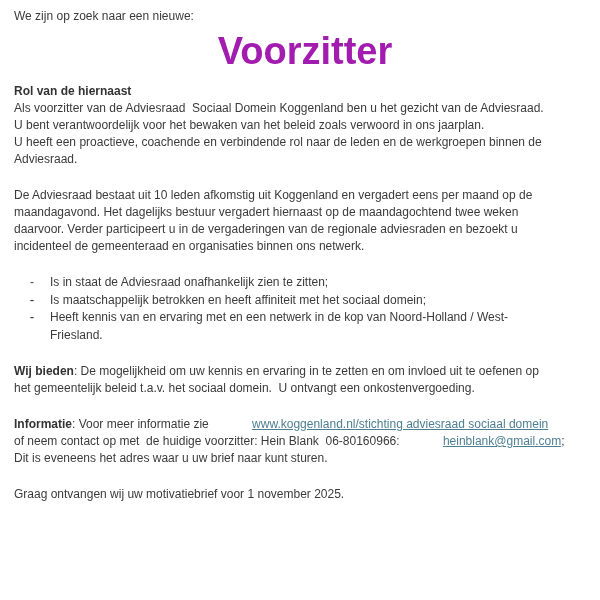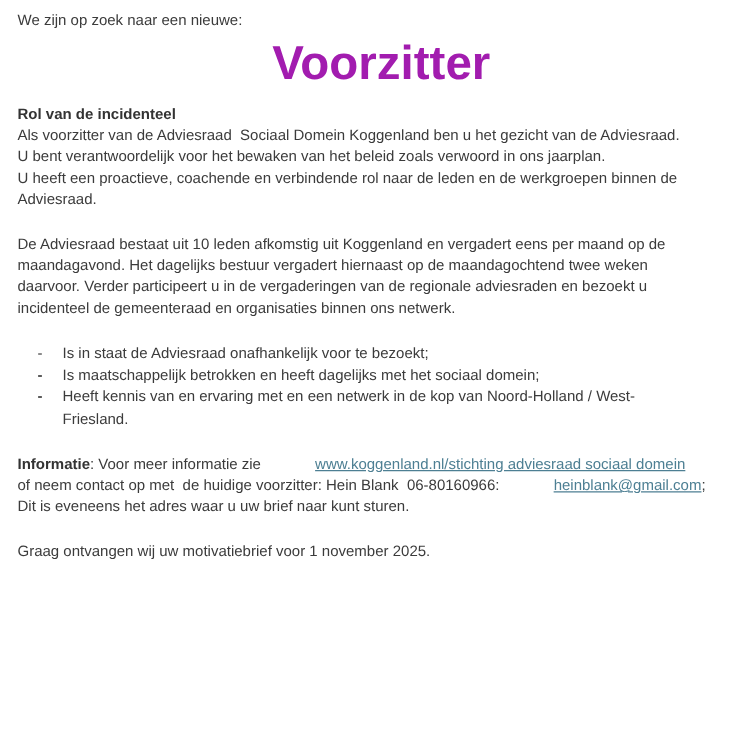--- a/index.html
+++ b/index.html
@@ -45,45 +45,49 @@
 </head>
 <body>
 
 <div class="page">
 
   <p class="intro">We zijn op zoek naar een nieuwe:</p>
 
   <h1 class="doc-title">Voorzitter</h1>
 
   <div class="section first">
-    <div class="sec-heading">Rol van de incidenteel</div>
+    <div class="sec-heading">Rol van de hiernaast</div>
     <div class="body-text">Als voorzitter van de Adviesraad  Sociaal Domein Koggenland ben u het gezicht van de Adviesraad.
 U bent verantwoordelijk voor het bewaken van het beleid zoals verwoord in ons jaarplan.
 U heeft een proactieve, coachende en verbindende rol naar de leden en de werkgroepen binnen de
 Adviesraad.</div>
   </div>
 
   <div class="section">
     <div class="body-text">De Adviesraad bestaat uit 10 leden afkomstig uit Koggenland en vergadert eens per maand op de
 maandagavond. Het dagelijks bestuur vergadert hiernaast op de maandagochtend twee weken
 daarvoor. Verder participeert u in de vergaderingen van de regionale adviesraden en bezoekt u
 incidenteel de gemeenteraad en organisaties binnen ons netwerk.</div>
   </div>
 
   <div class="section">
     <div class="bullets">
-      <div class="bullet"><span class="dash">-</span><span class="btext">Is in staat de Adviesraad onafhankelijk voor te bezoekt;</span></div>
+      <div class="bullet"><span class="dash">-</span><span class="btext">Is in staat de Adviesraad onafhankelijk zien te zitten;</span></div>
       <div class="bullet"><span class="dash">-</span></div>
-      <div class="bullet"><span class="dash">-</span><span class="btext">Is maatschappelijk betrokken en heeft dagelijks met het sociaal domein;</span></div>
+      <div class="bullet"><span class="dash">-</span><span class="btext">Is maatschappelijk betrokken en heeft affiniteit met het sociaal domein;</span></div>
       <div class="bullet"><span class="dash">-</span></div>
       <div class="bullet"><span class="dash">-</span><span class="btext">Heeft kennis van en ervaring met en een netwerk in de kop van Noord-Holland / West-
 Friesland.</span></div>
     </div>
   </div>
 
+  <div class="section">
+      <p class="compact"><span class="inline-label">Wij bieden</span><span class="body-text">: De mogelijkheid om uw kennis en ervaring in te zetten en om invloed uit te oefenen op
+het gemeentelijk beleid t.a.v. het sociaal domein.  U ontvangt een onkostenvergoeding.</span></p>
+    </div>
 
   <div class="section">
       <p class="compact"><span class="inline-label">Informatie</span><span class="body-text">: Voor meer informatie zie </span><a class="link">www.koggenland.nl/stichting adviesraad sociaal domein</a><br><span class="body-text">of neem contact op met  de huidige voorzitter: Hein Blank  06-80160966: </span><a class="link">heinblank@gmail.com</a><span>;</span><br><span>Dit is eveneens het adres waar u uw brief naar kunt sturen.</span></p>
     </div>
 
   <div class="section">
     <p>Graag ontvangen wij uw motivatiebrief voor 1 november 2025.</p>
   </div>
 
 </div>

